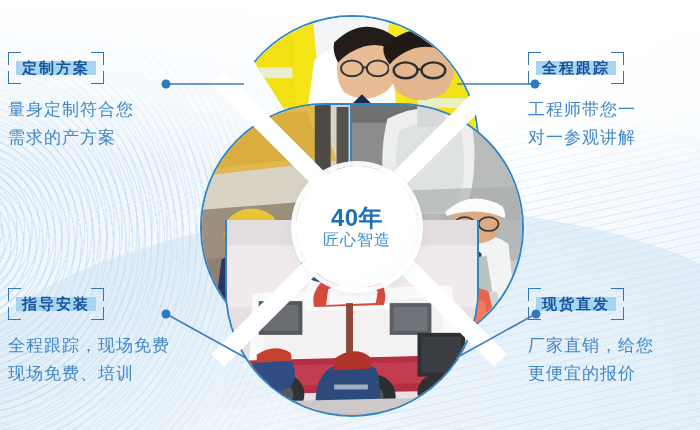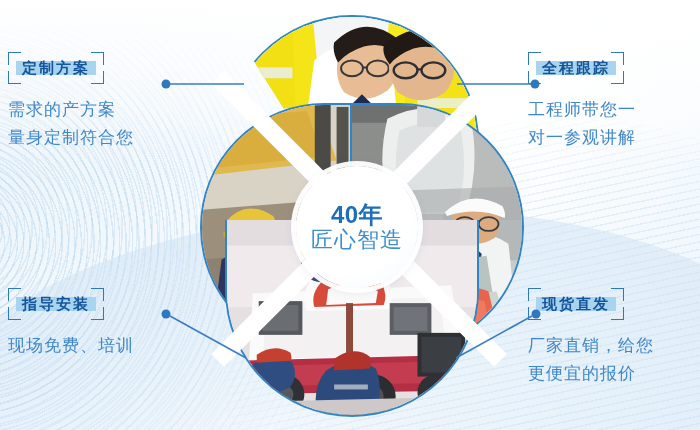--- a/index.html
+++ b/index.html
@@ -63,21 +63,21 @@
 
   .photo{position:absolute;inset:-4px;}
   .photo svg{width:100%;height:100%;display:block;}
 
   .hub{position:absolute;left:96px;top:151px;width:122px;height:122px;border-radius:50%;
     background:radial-gradient(circle at 40% 35%,#ffffff 60%,#f3f8fc 100%);
     box-shadow:0 0 0 5px rgba(255,255,255,.95),0 2px 12px rgba(40,100,150,.22);
     display:flex;flex-direction:column;align-items:center;justify-content:center;
     gap:2px;z-index:6;}
   .hub-big{font-size:24px;font-weight:bold;color:#1e6fb8;letter-spacing:.5px;line-height:1;}
-  .hub-small{font-size:22px;color:#3d8fcf;letter-spacing:1px;line-height:1;}
+  .hub-small{font-size:16px;color:#3d8fcf;letter-spacing:1px;line-height:1;}
 
   
   .wedge{position:absolute;background:#ffffff;z-index:5;}
   .w1{left:150px;top:4px;width:18px;height:200px;transform-origin:50% 100%;transform:rotate(-45deg);}
   .w2{left:150px;top:4px;width:18px;height:200px;transform-origin:50% 100%;transform:rotate(45deg);}
   .w3{left:150px;top:204px;width:18px;height:200px;transform-origin:50% 0%;transform:rotate(-45deg);}
   .w4{left:150px;top:204px;width:18px;height:200px;transform-origin:50% 0%;transform:rotate(45deg);}
 
   
   .conn{position:absolute;z-index:7;}
@@ -297,22 +297,22 @@
   <div class="feat f-tl">
     <div class="badge">
       <span class="band"></span>
       <span class="corner c-tl"></span>
       <span class="corner c-tr"></span>
       <span class="corner c-bl"></span>
       <span class="corner c-br"></span>
       <span class="ttl">定制方案</span>
     </div>
     <div class="desc">
+      <div>量身定制符合您</div>
       <div>需求的产方案</div>
-      <div>量身定制符合您</div>
     </div>
   </div>
 
   <div class="feat f-tr">
     <div class="badge">
       <span class="band"></span>
       <span class="corner c-tl"></span>
       <span class="corner c-tr"></span>
       <span class="corner c-bl"></span>
       <span class="corner c-br"></span>
@@ -327,20 +327,21 @@
   <div class="feat f-bl">
     <div class="badge">
       <span class="band"></span>
       <span class="corner c-tl"></span>
       <span class="corner c-tr"></span>
       <span class="corner c-bl"></span>
       <span class="corner c-br"></span>
       <span class="ttl">指导安装</span>
     </div>
     <div class="desc">
+      <div>全程跟踪，现场免费</div>
       <div>现场免费、培训</div>
     </div>
   </div>
 
   <div class="feat f-br">
     <div class="badge">
       <span class="band"></span>
       <span class="corner c-tl"></span>
       <span class="corner c-tr"></span>
       <span class="corner c-bl"></span>

